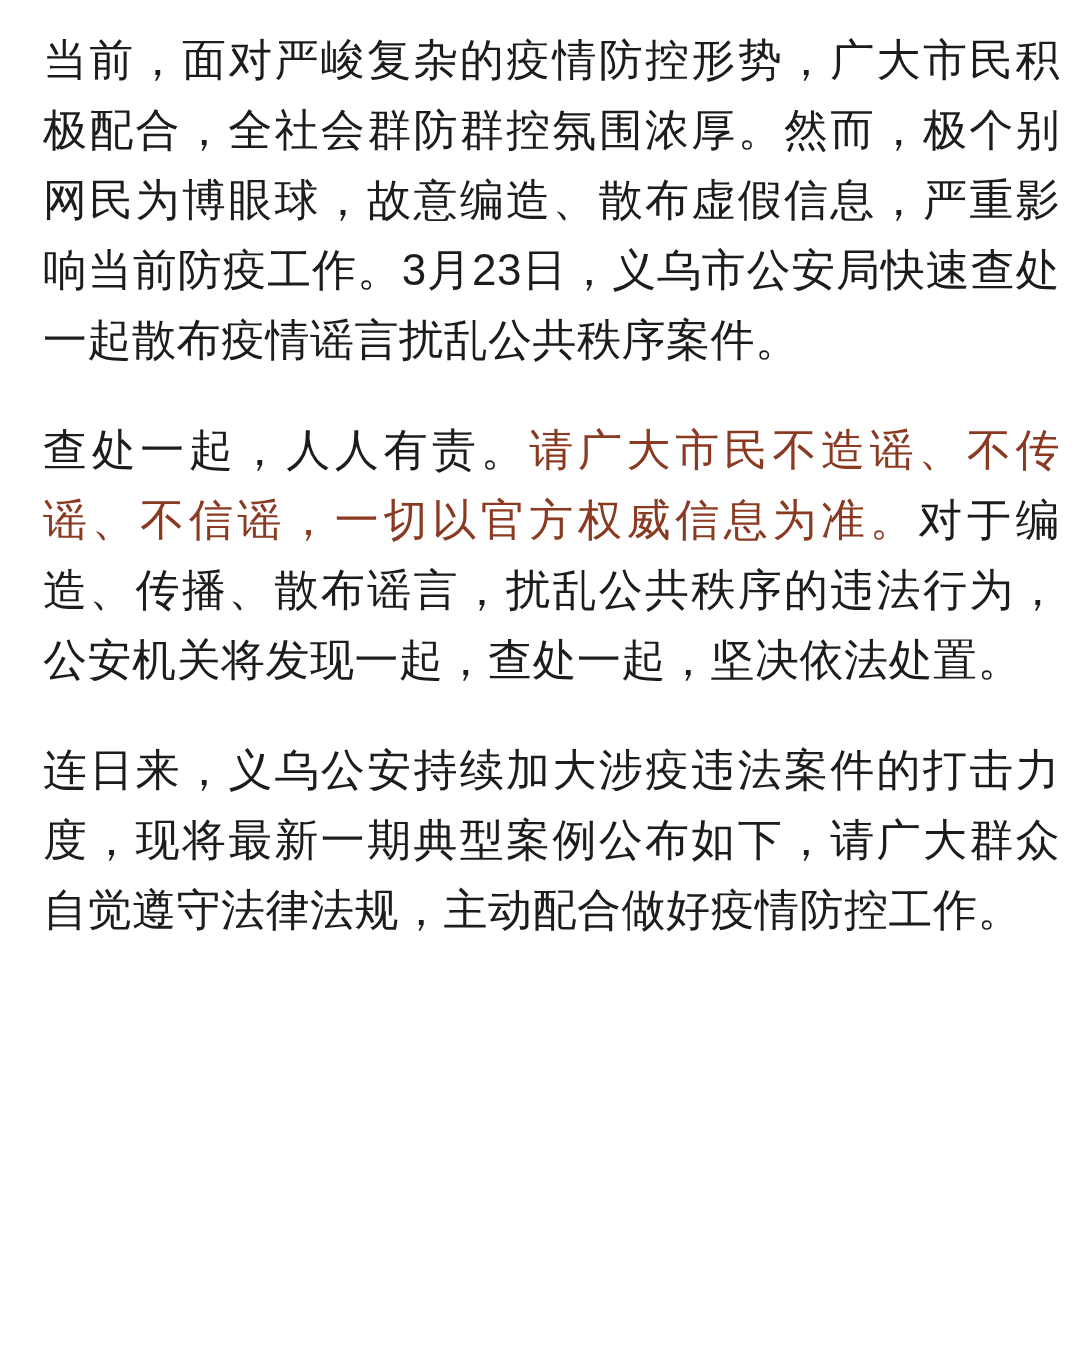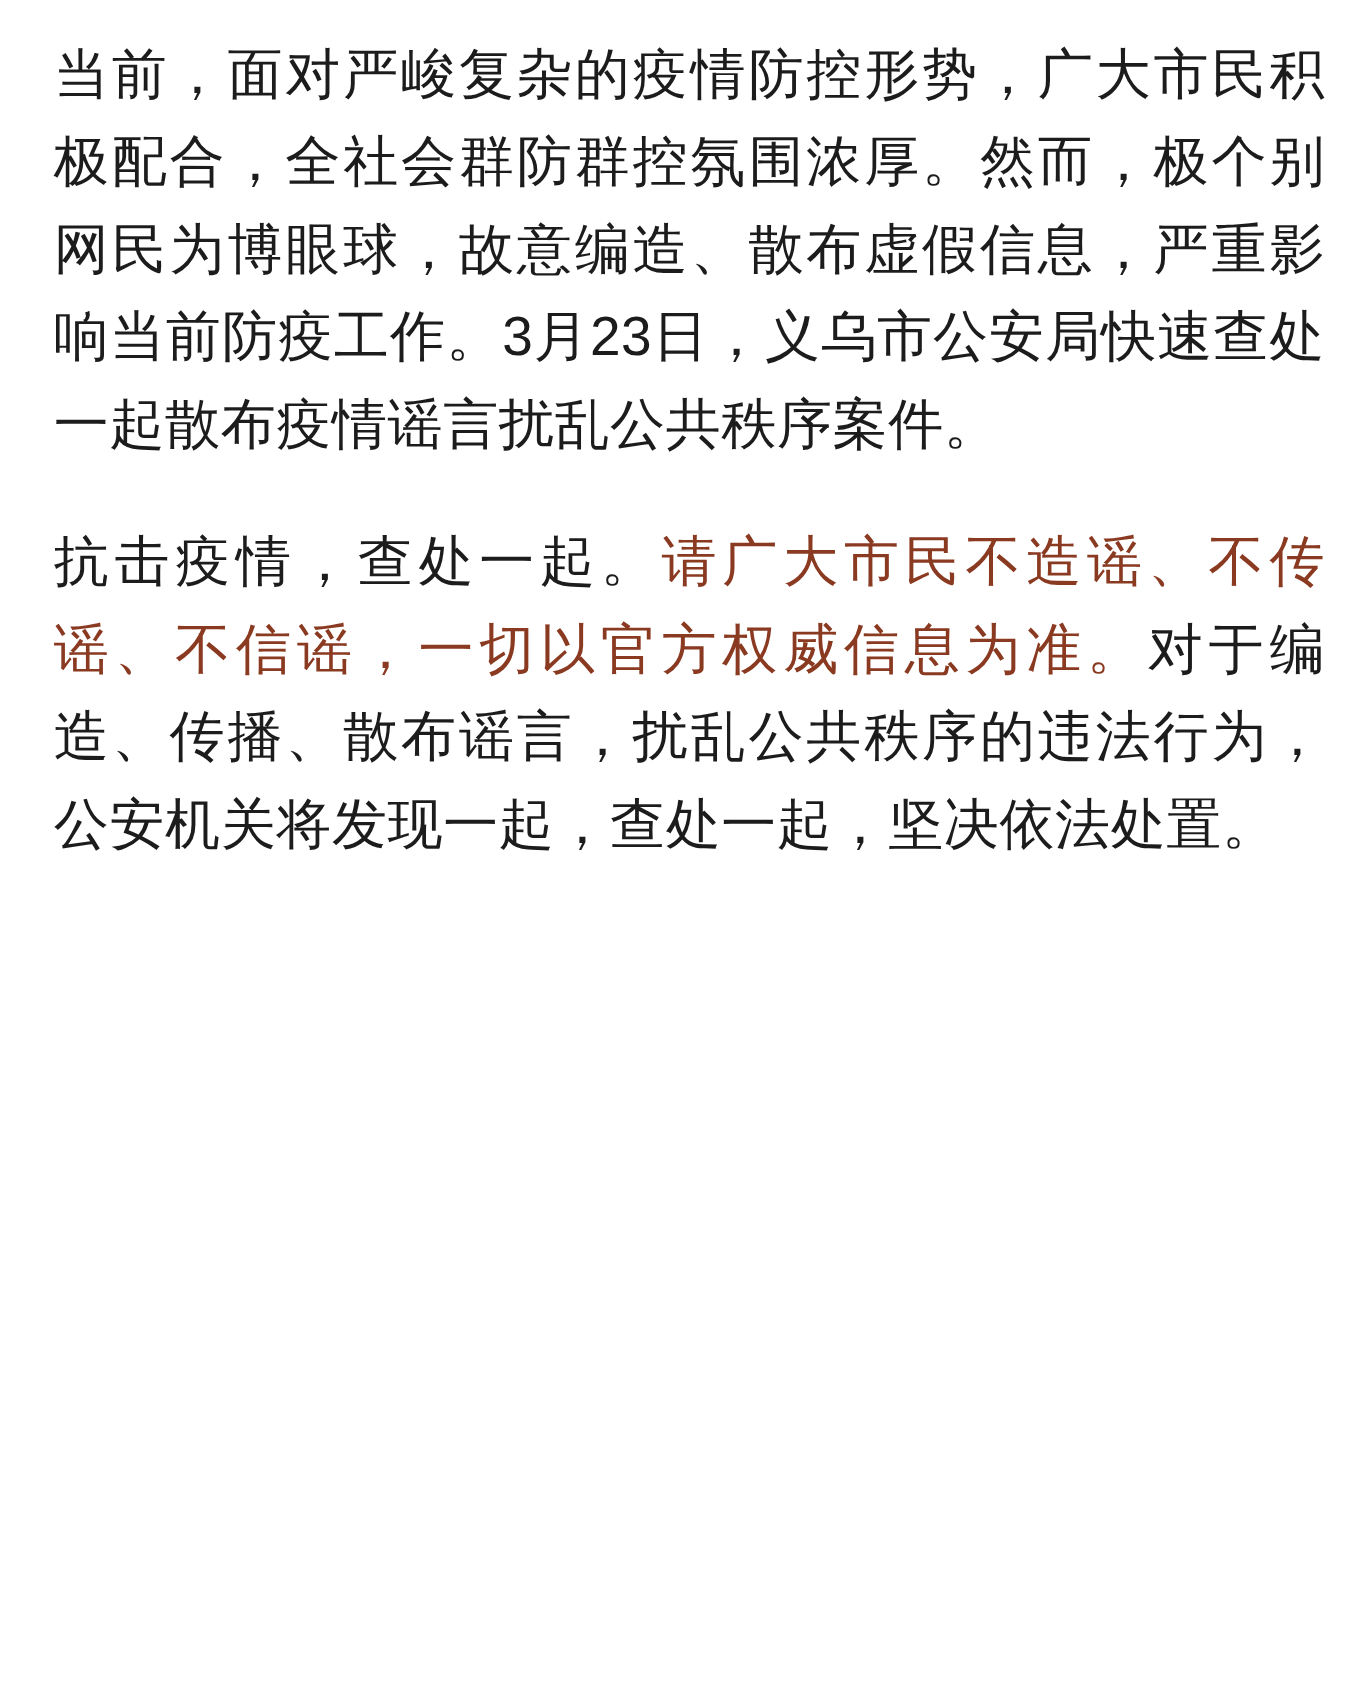--- a/index.html
+++ b/index.html
@@ -35,14 +35,15 @@
   .article p span.em {
     color: var(--accent);
     font-weight: normal;
   }
 </style>
 </head>
 <body>
 
 <div class="article">
     <p><span>当前，面对严峻复杂的疫情防控形势，广大市民积极配合，全社会群防群控氛围浓厚。然而，极个别网民为博眼球，故意编造、散布虚假信息，严重影响当前防疫工作。3月23日，义乌市公安局快速查处一起散布疫情谣言扰乱公共秩序案件。</span></p>
-    <p><span>抗击疫情，查处一起。</span><span class="em">请广大市民不造谣、不传谣、不信谣，一切以官方权威信息为准。</span><span>对于编造、传播、散布谣言，扰乱公共秩序的违法行为，公安机关将发现一起，查处一起，坚决依法处置。</span></p>
+    <p><span>查处一起，人人有责。</span><span class="em">请广大市民不造谣、不传谣、不信谣，一切以官方权威信息为准。</span><span>对于编造、传播、散布谣言，扰乱公共秩序的违法行为，公安机关将发现一起，查处一起，坚决依法处置。</span></p>
+    <p><span>连日来，义乌公安持续加大涉疫违法案件的打击力度，现将最新一期典型案例公布如下，请广大群众自觉遵守法律法规，主动配合做好疫情防控工作。</span></p>
   </div>
 
 </body></html>

